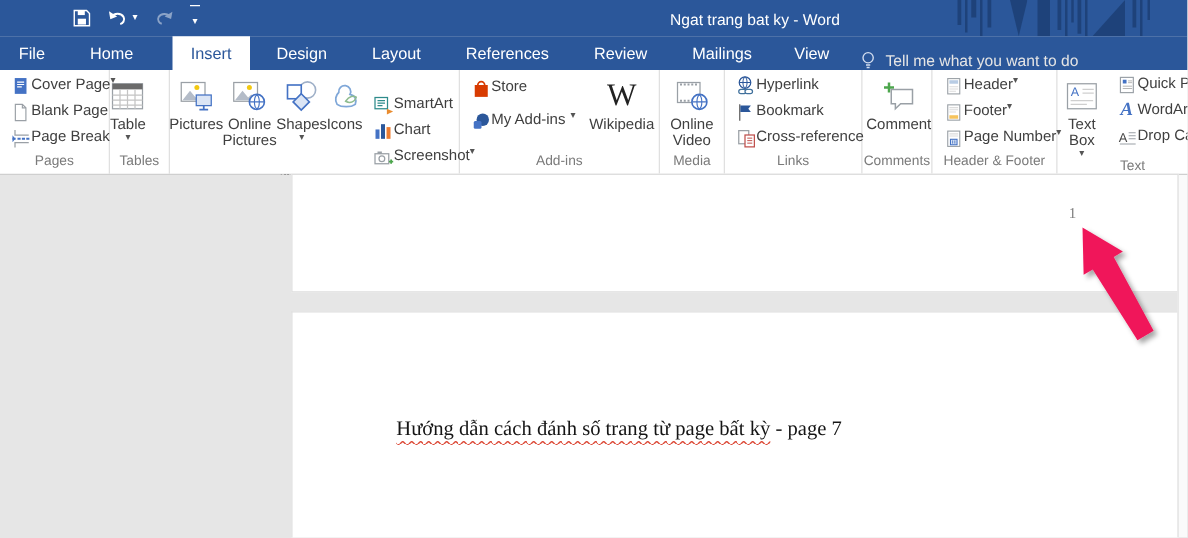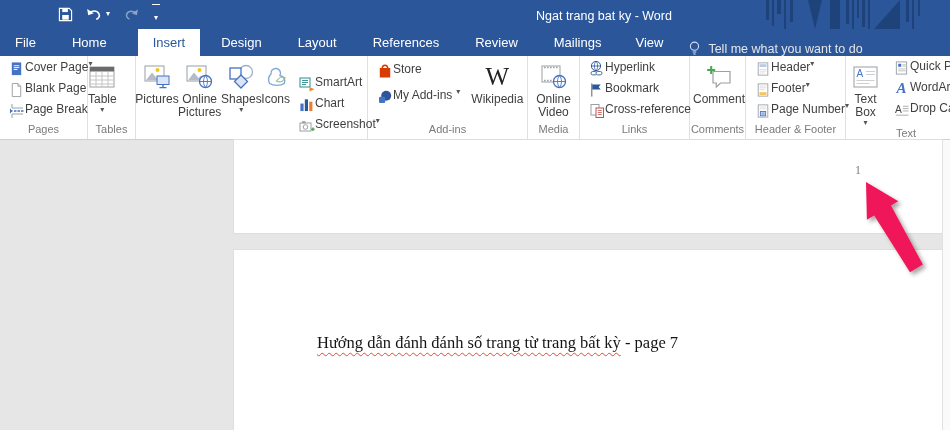--- a/index.html
+++ b/index.html
@@ -441,21 +441,21 @@
       </div>
     </div>
     <div class="grp-label">Text</div>
   </div>
 </div>
 
 <div class="docarea">
   <div class="page page1"></div>
   <div class="page page2"></div>
   <div class="pagenum">1</div>
-  <div class="heading"><span class="squiggle">Hướng dẫn đánh đánh số trang từ trang bất kỳ</span><span> - page 7</span></div>
+  <div class="heading"><span class="squiggle">Hướng dẫn cách đánh số trang từ page bất kỳ</span><span> - page 7</span></div>
   <div class="scrolltrack"></div>
 </div>
 
 <svg class="annarrow" width="104" height="112" viewBox="0 0 104 112">
   <defs>
     <filter id="ashadow" x="-20%" y="-20%" width="150%" height="150%">
       <feDropShadow dx="3" dy="3" stdDeviation="2" flood-color="#000" flood-opacity="0.35"></feDropShadow>
     </filter>
   </defs>
   <polygon points="38,12 70.3,31.2 63,35.6 94.9,94.5 82,102.2 46.2,45.5 38.9,49.8" filter="url(#ashadow)" fill="#f0155a"></polygon>

